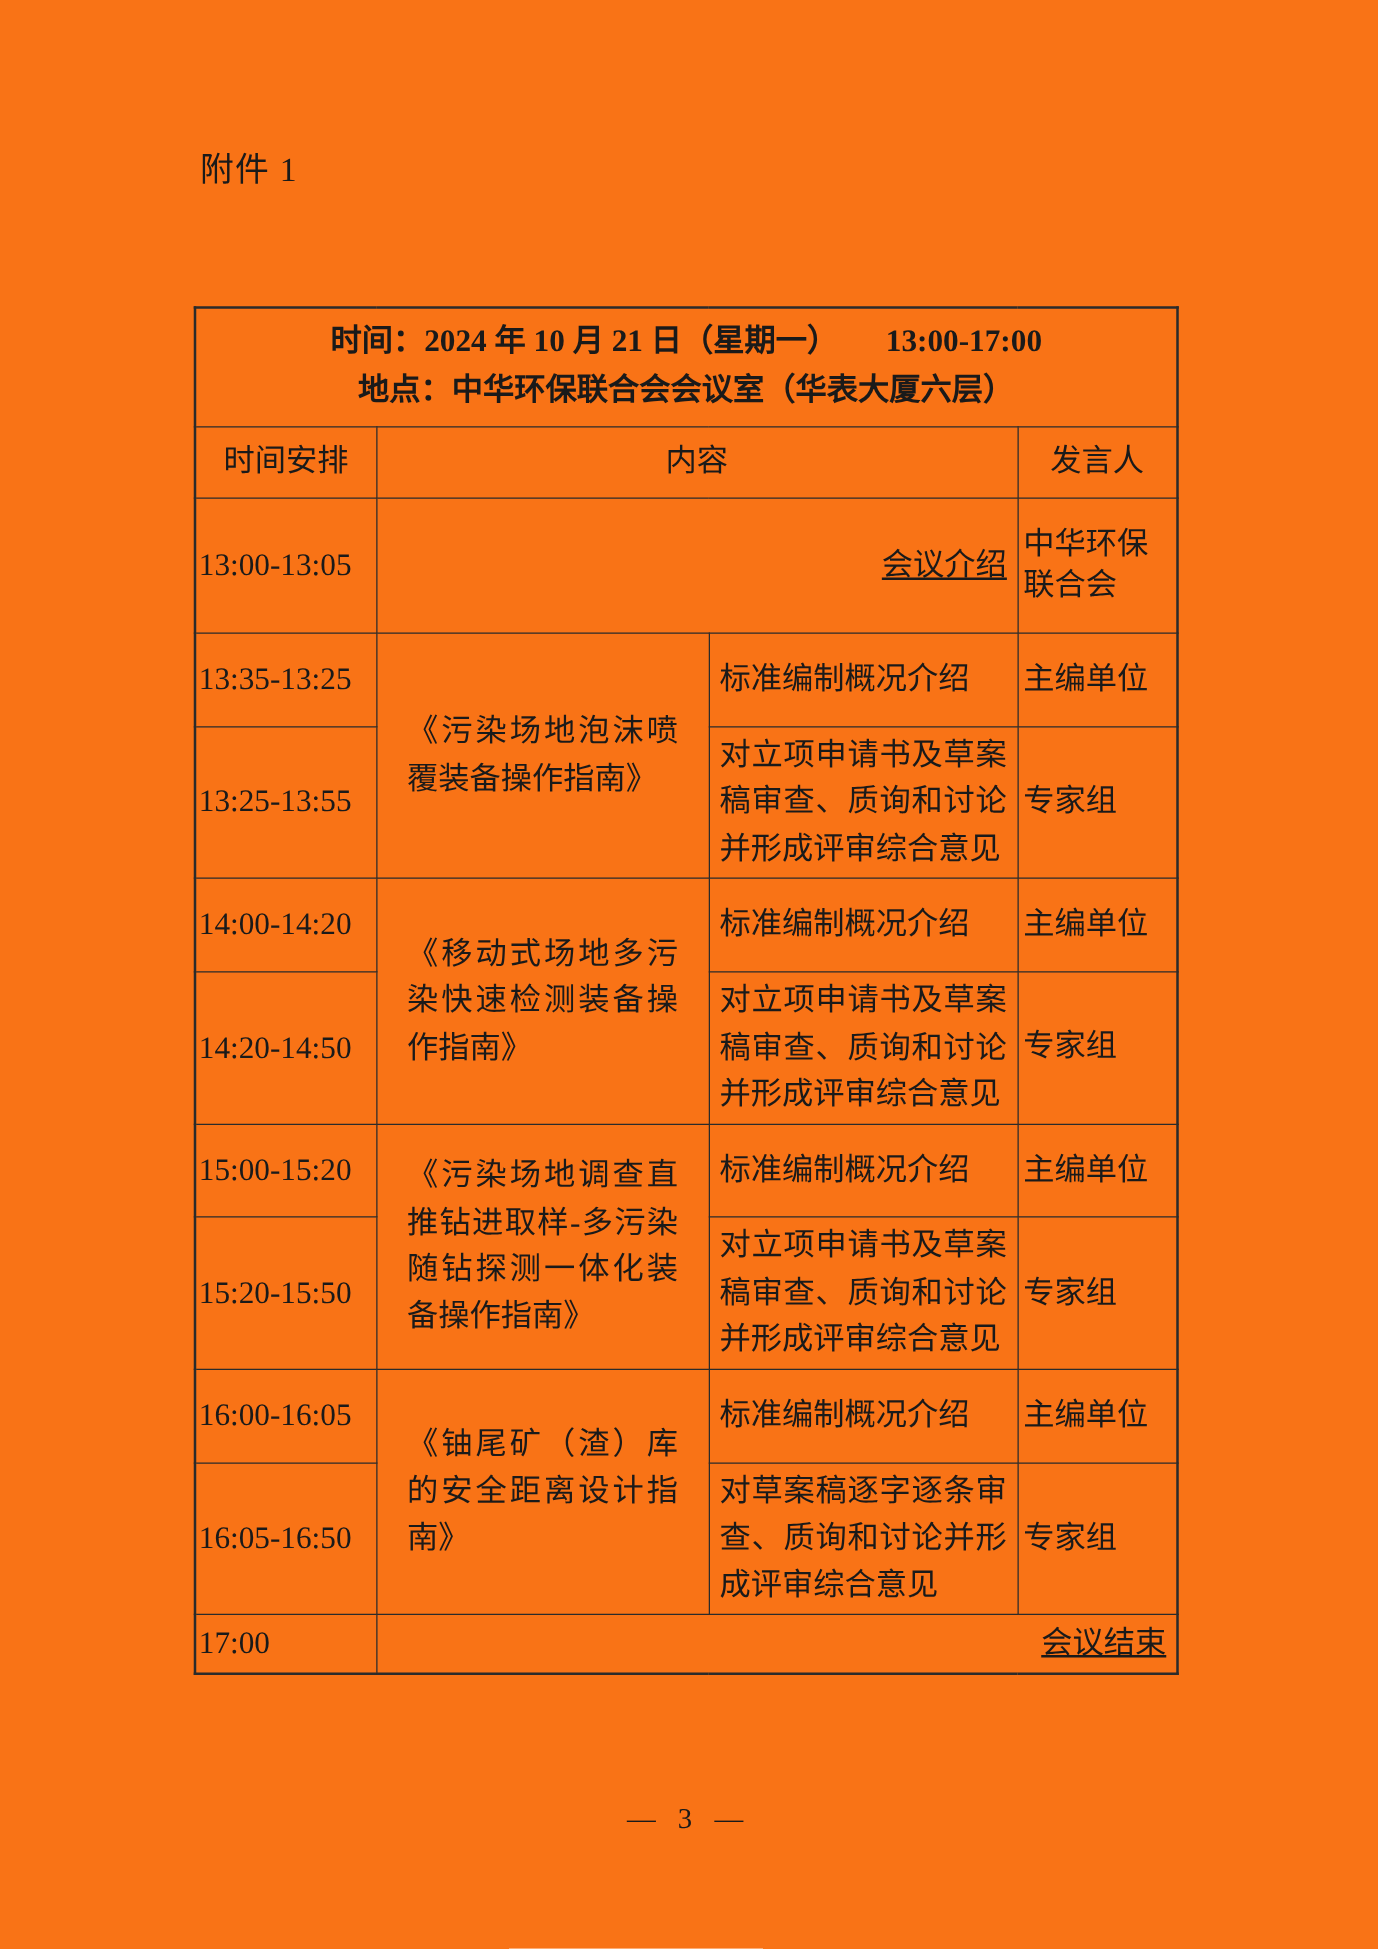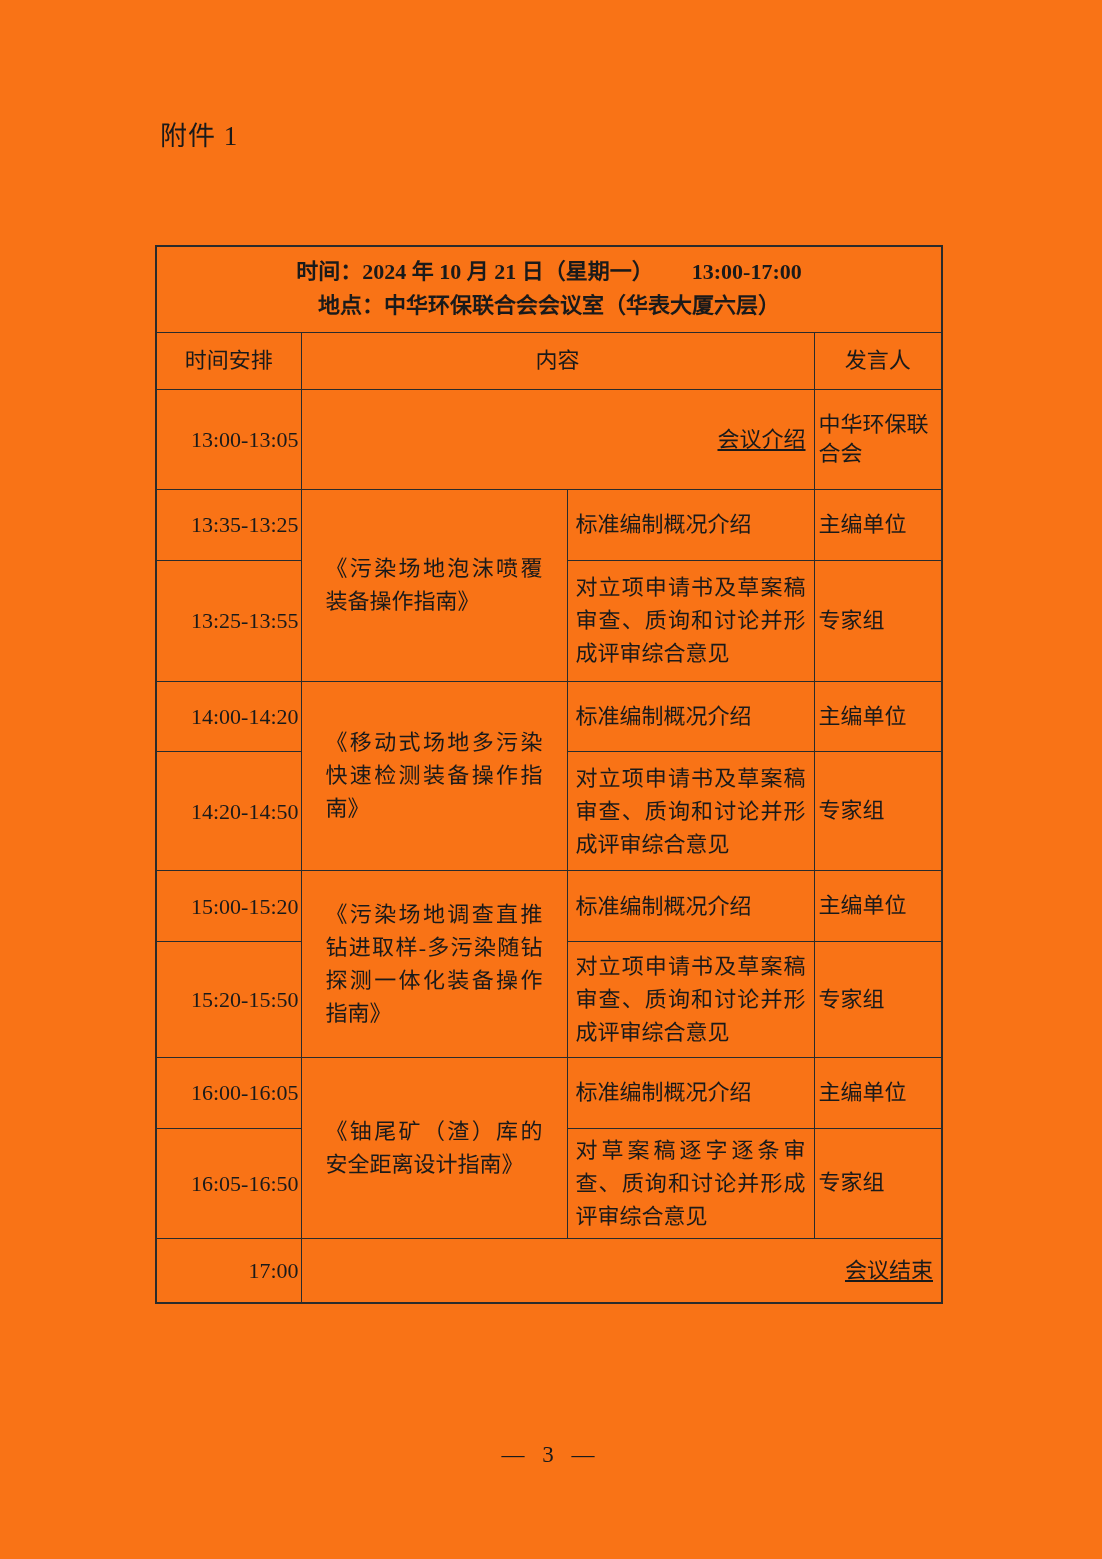--- a/index.html
+++ b/index.html
@@ -37,21 +37,21 @@
     border-collapse: collapse;
     table-layout: fixed;
     border: 2.5px solid #2b2b2b;
   }
   .agenda col.c1 { width: 145px; }
   .agenda col.c2 { width: 266px; }
   .agenda col.c3 { width: 247px; }
   .agenda col.c4 { width: 128px; }
   .agenda td {
     border: 1.6px solid #2b2b2b;
-    font-size: 22px;
+    font-size: 25px;
     vertical-align: middle;
     padding: 4px 8px;
     line-height: 1.5;
   }
   
   tr.r-info  td { height: 86px; }
   tr.r-head  td { height: 57px; }
   tr.r-0     td { height: 80px; }
   tr.r-1     td { height: 44px; }
   tr.r-2     td { height: 121px; }
@@ -65,22 +65,22 @@
   
   td.cell-info {
     font-weight: bold;
     text-align: center;
     line-height: 1.55;
     padding: 8px 4px;
   }
   td.cell-info .time-range { margin-left: 38px; }
   td.col-head { text-align: center; }
   td.cell-time {
-    text-align: right;
-    padding: 15px 2px;
+    text-align: left;
+    padding: 4px 2px;
     white-space: nowrap;
   }
   td.cell-topic {
     text-align: justify;
     text-justify: inter-ideograph;
     padding: 4px 24px;
   }
   td.cell-content {
     text-align: left;
     padding: 4px 8px;

